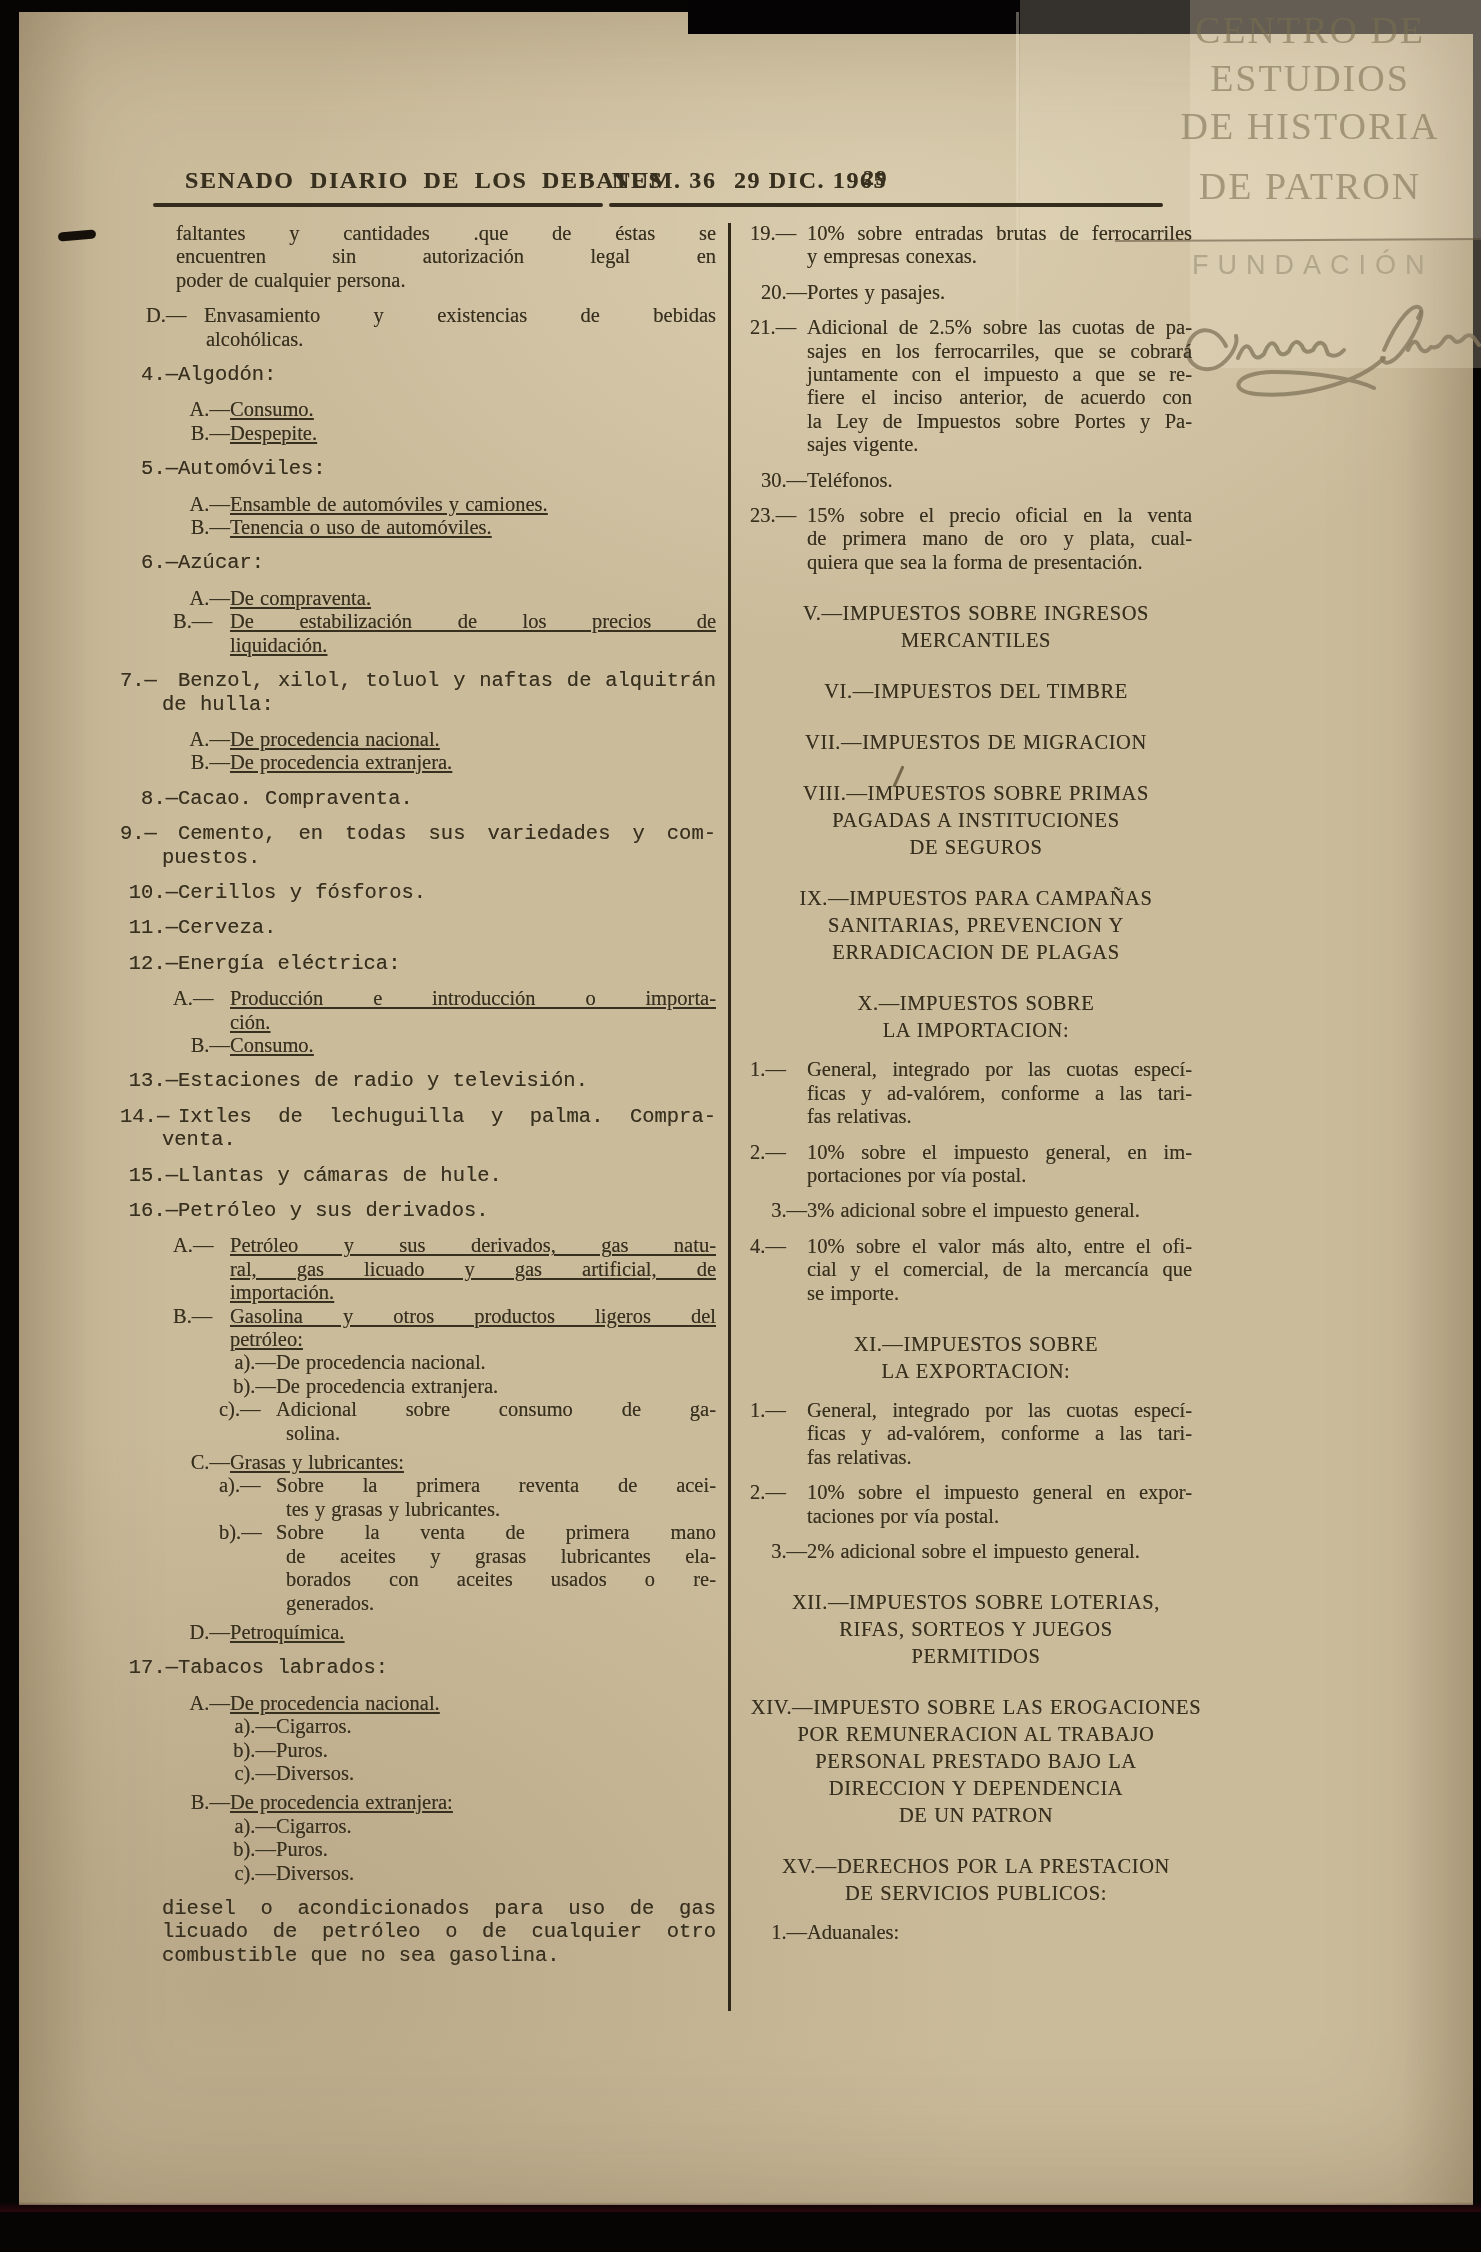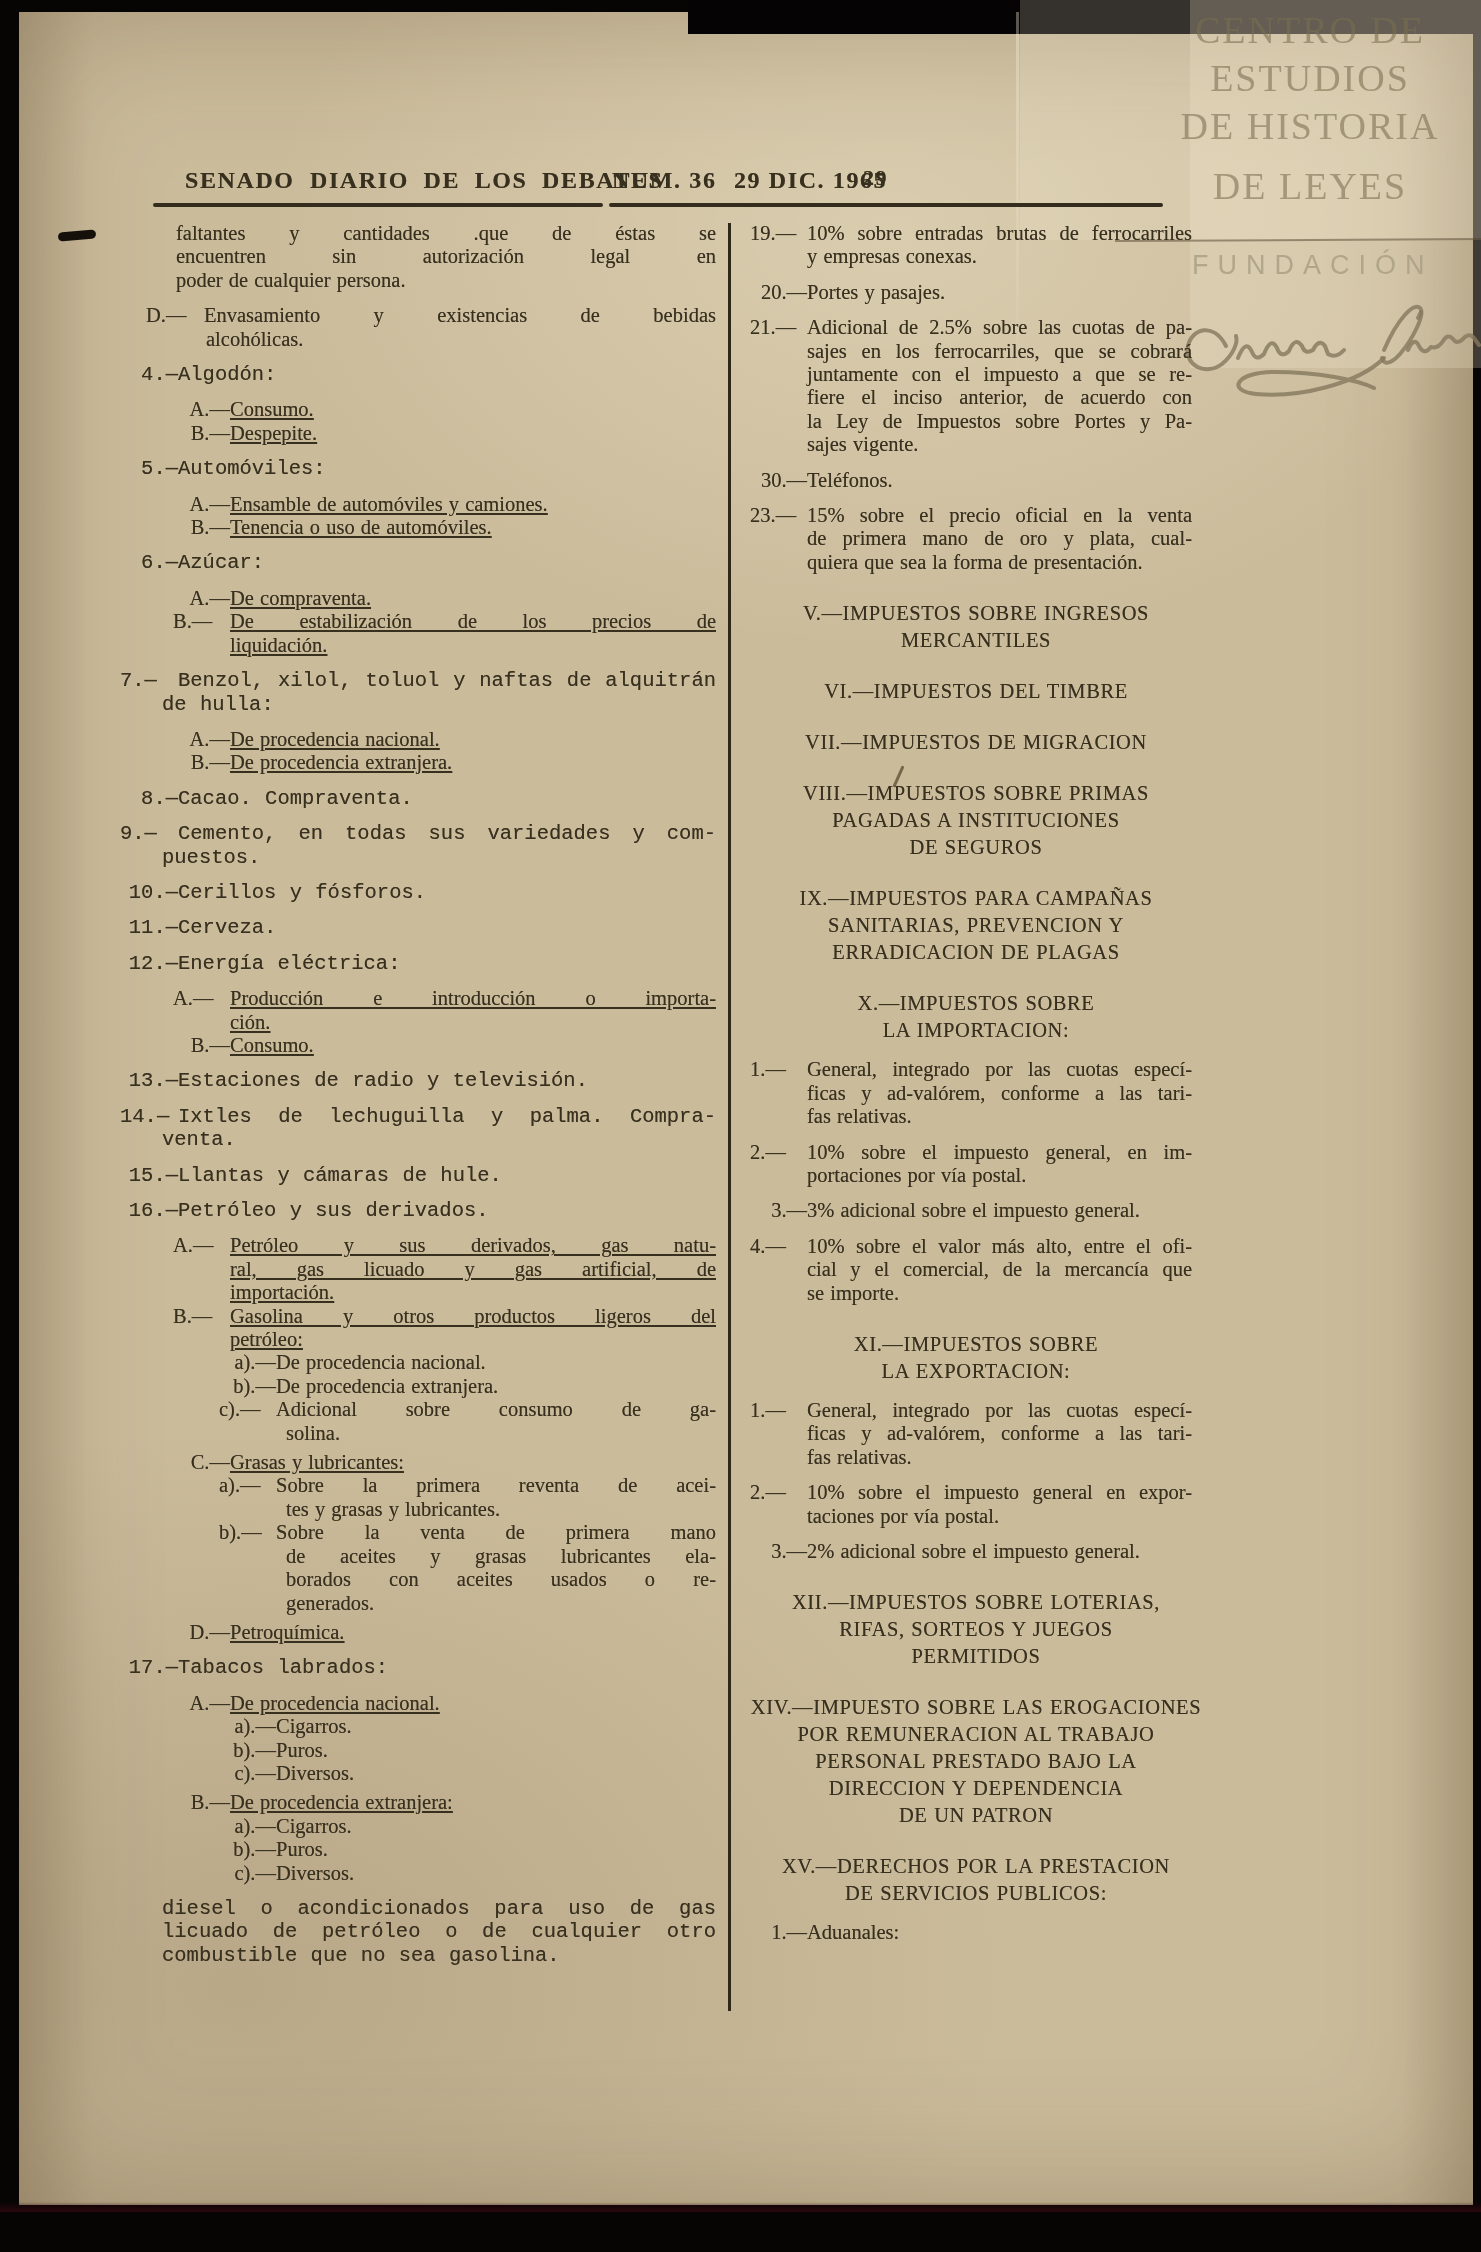--- a/index.html
+++ b/index.html
@@ -100,21 +100,21 @@
   <div class="hcell h-num ink">NUM. 36</div>
   <div class="hcell h-date ink">29 DIC. 1965</div>
   <div class="hcell h-page ink">29</div>
   <div class="rule r1"></div>
   <div class="rule r2"></div>
   <div class="divider"></div>
 
   <div class="wm wm-serif wm-l1">CENTRO DE</div>
   <div class="wm wm-serif wm-l2">ESTUDIOS</div>
   <div class="wm wm-serif wm-l3">DE HISTORIA</div>
-  <div class="wm wm-serif wm-l4">DE LEYES</div>
+  <div class="wm wm-serif wm-l4">DE PATRON</div>
   <div class="wm wm-fund">FUNDACIÓN</div>
   <svg class="sig" width="306" height="150" viewBox="0 0 306 150">
     <path d="M48,58 C36,34 14,40 10,58 C6,78 28,88 44,76 C56,66 60,54 58,48"></path>
     <path d="M60,70 q8,-20 14,-6 q4,10 12,2 q7,-18 13,-6 q4,11 12,3 q6,-15 13,-5 q3,9 11,4 q6,-12 12,-4 l3,8 q8,5 16,-4"></path>
     <path d="M206,62 C220,30 236,14 242,20 C248,26 234,52 222,66 C214,75 206,78 204,70"></path>
     <path d="M230,62 q6,-14 11,-4 t12,1 q7,2 12,-6 q5,-8 10,-2 q4,6 10,0 q6,-7 11,-1 l5,7"></path>
     <path d="M240,30 l3,-6"></path>
     <path d="M206,70 C180,96 120,110 78,106 C48,103 58,84 96,84 C140,84 180,92 196,100"></path>
   </svg>
 

